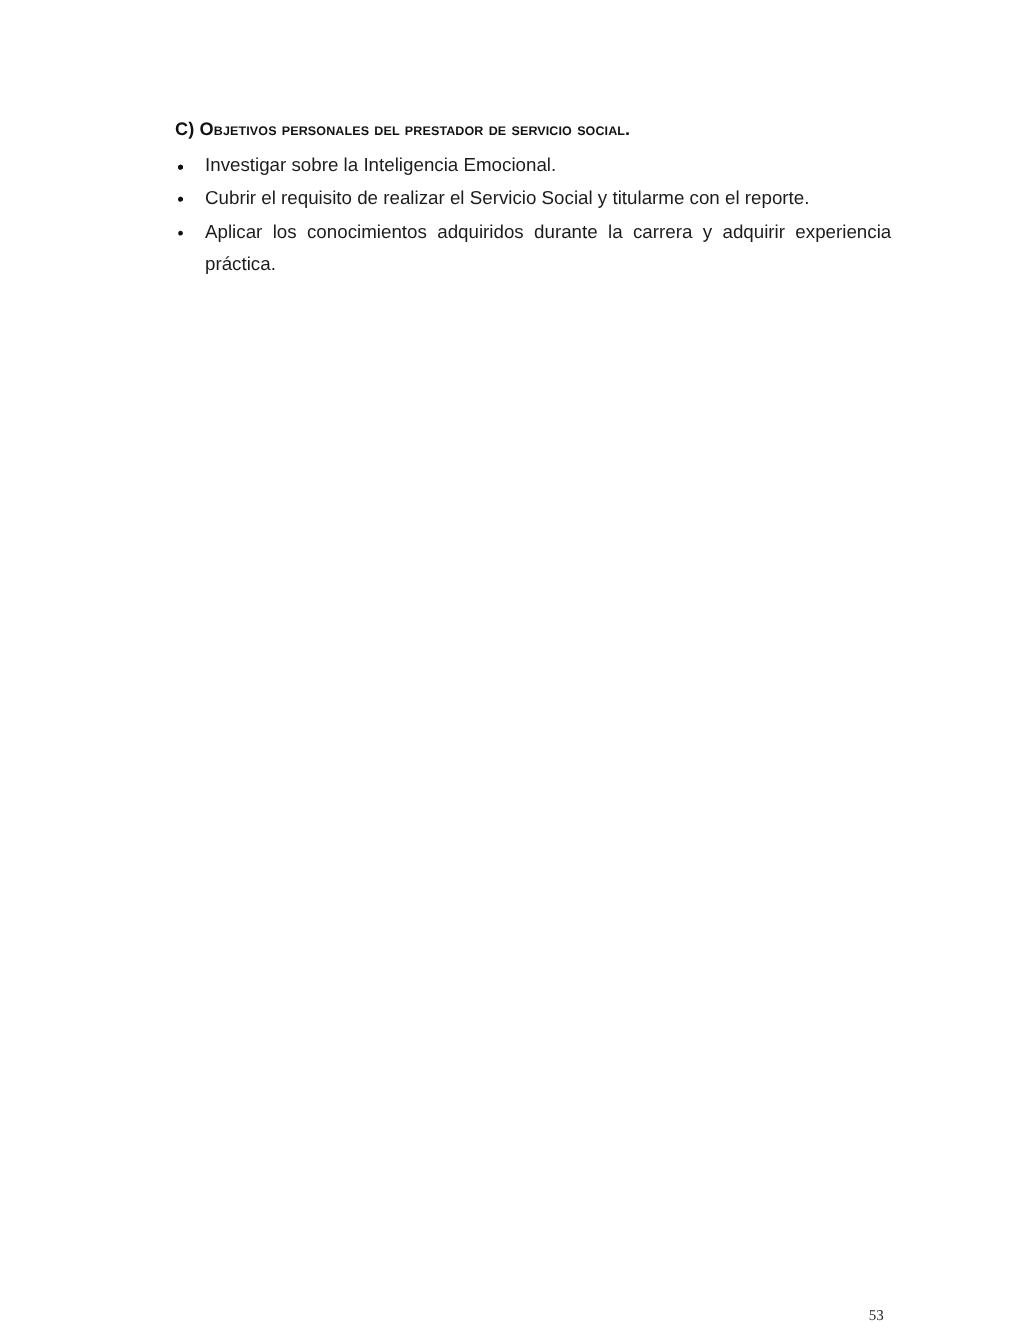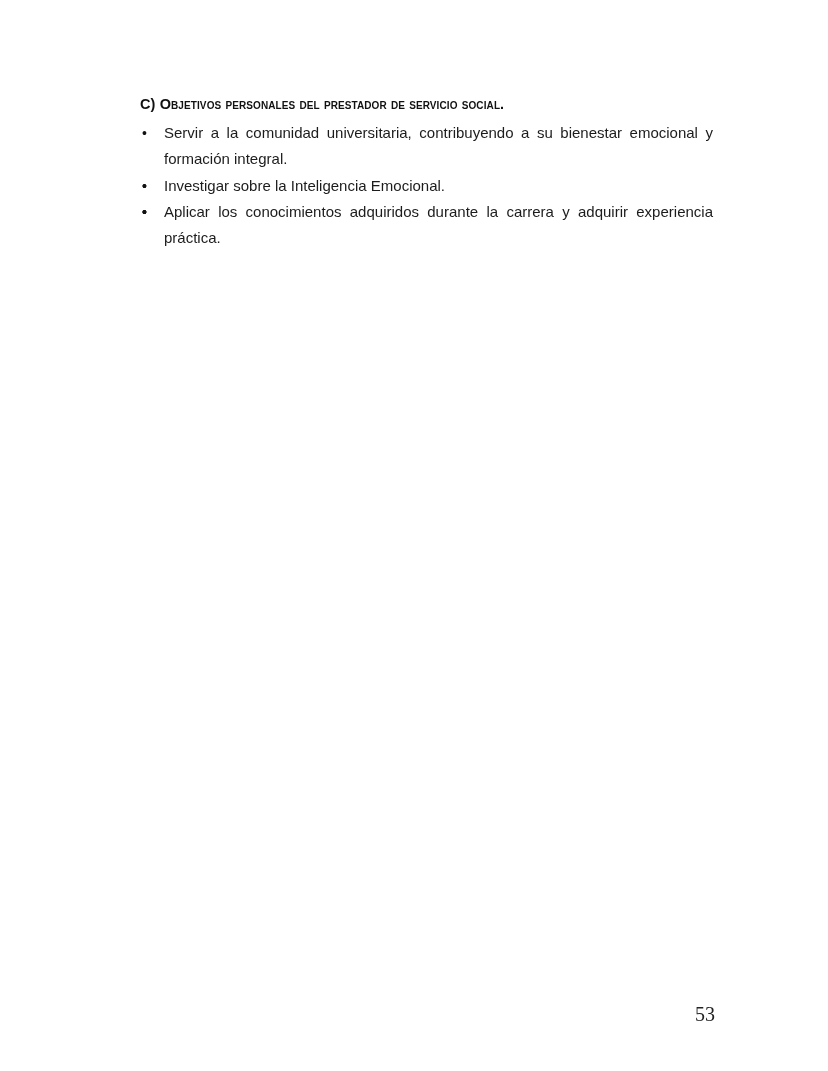--- a/index.html
+++ b/index.html
@@ -57,53 +57,53 @@
     position: absolute;
     left: 2px;
     top: 0;
     font-size: 14px;
     line-height: 26.3px;
     color: #111;
   }
   .page-number {
     position: absolute;
     left: 695px;
-    top: 1003px;
+    top: 1045px;
     font-family: "Liberation Serif", serif;
-    font-size: 20px;
+    font-size: 12px;
     color: #222;
   }
 </style>
 </head>
 <body>
 
 <div class="page">
 
   <div class="heading">
     <span>C)</span>
     <span class="sc">Objetivos personales del prestador de servicio social.</span>
   </div>
 
   <ul class="list">
     <li>
       <span class="bullet">•</span>
-      <span>Servir a la comunidad universitaria, contribuyendo a su bienestar emocional y formación integral.</span>
     </li>
     <li>
       <span class="bullet">•</span>
     </li>
     <li>
       <span class="bullet">•</span>
       <span>Investigar sobre la Inteligencia Emocional.</span>
     </li>
     <li>
       <span class="bullet">•</span>
     </li>
     <li>
       <span class="bullet">•</span>
+      <span>Cubrir el requisito de realizar el Servicio Social y titularme con el reporte.</span>
     </li>
     <li>
       <span class="bullet">•</span>
       <span>Aplicar los conocimientos adquiridos durante la carrera y  adquirir experiencia práctica.</span>
     </li>
   </ul>
 
   <div class="page-number">53</div>
 
 </div>

